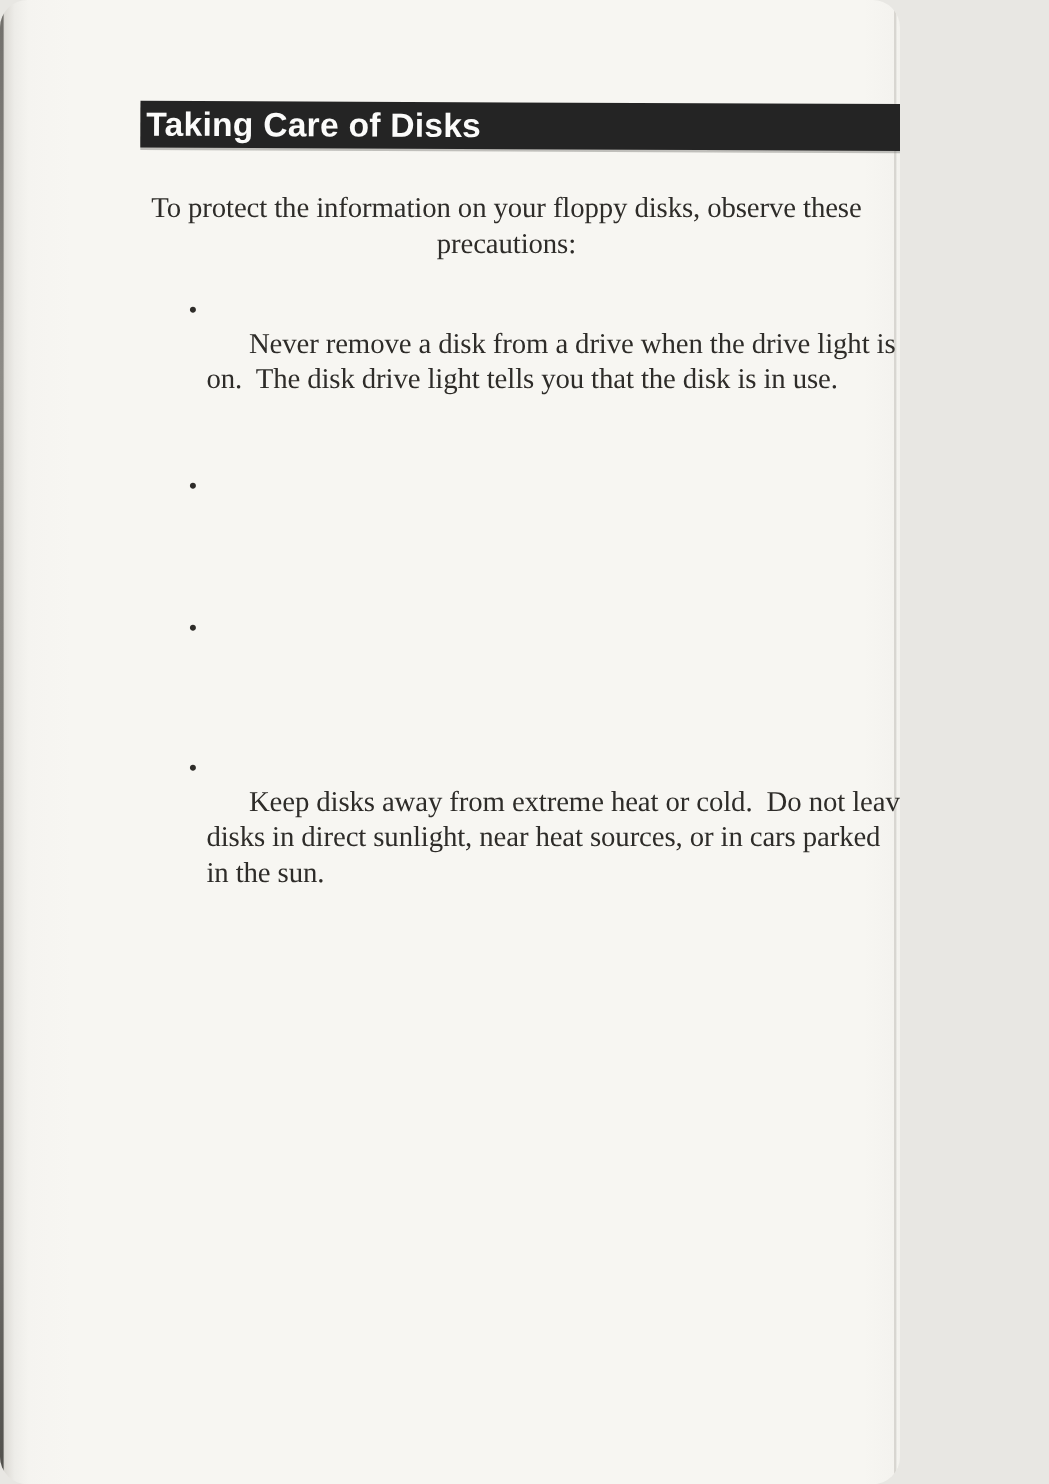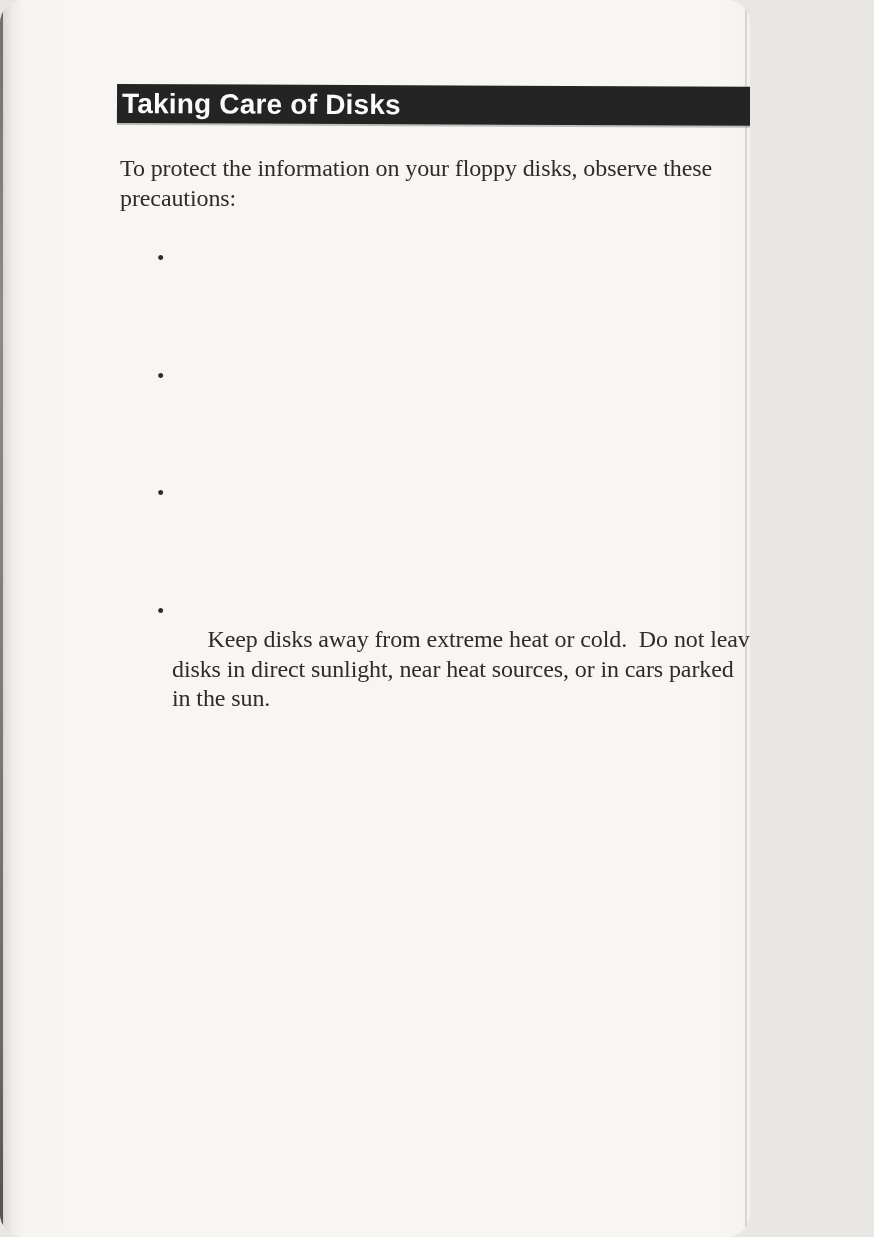--- a/index.html
+++ b/index.html
@@ -55,26 +55,27 @@
     font-size: 28px;
     letter-spacing: 0.2px;
     line-height: 39px;
     color: #fbfbfa;
     white-space: pre;
   }
   .intro {
     position: absolute;
     left: 118px;
     top: 152px;
-    margin: 2px;
+    margin: 8px;
     font-size: 24px;
     line-height: 29.5px;
     color: #2e2c29;
     letter-spacing: -0.1px;
     white-space: pre;
+    text-align: center;
   }
   .bullets {
     position: absolute;
     left: 172px;
     top: 243px;
     margin: 0;
     padding: 0;
     list-style: none;
   }
   .bullets li {
@@ -113,21 +114,22 @@
 
   <div class="header-bar">
     <span class="header-title">Taking Care of Disks</span>
   </div>
 
   <p class="intro">To protect the information on your floppy disks, observe these
 precautions:</p>
 
   <ul class="bullets">
     <li>
-      <span class="bullet-glyph">•</span>
+      <span class="bullet-glyph">•</span><span>Never remove a disk from a drive when the drive light is
+on.  The disk drive light tells you that the disk is in use.</span>
     </li>
     <li>
       <span class="bullet-glyph">•</span>
     </li>
     <li>
       <span class="bullet-glyph">•</span>
     </li>
     <li>
       <span class="bullet-glyph">•</span><span>Keep disks away from extreme heat or cold.  Do not leave
 disks in direct sunlight, near heat sources, or in cars parked

